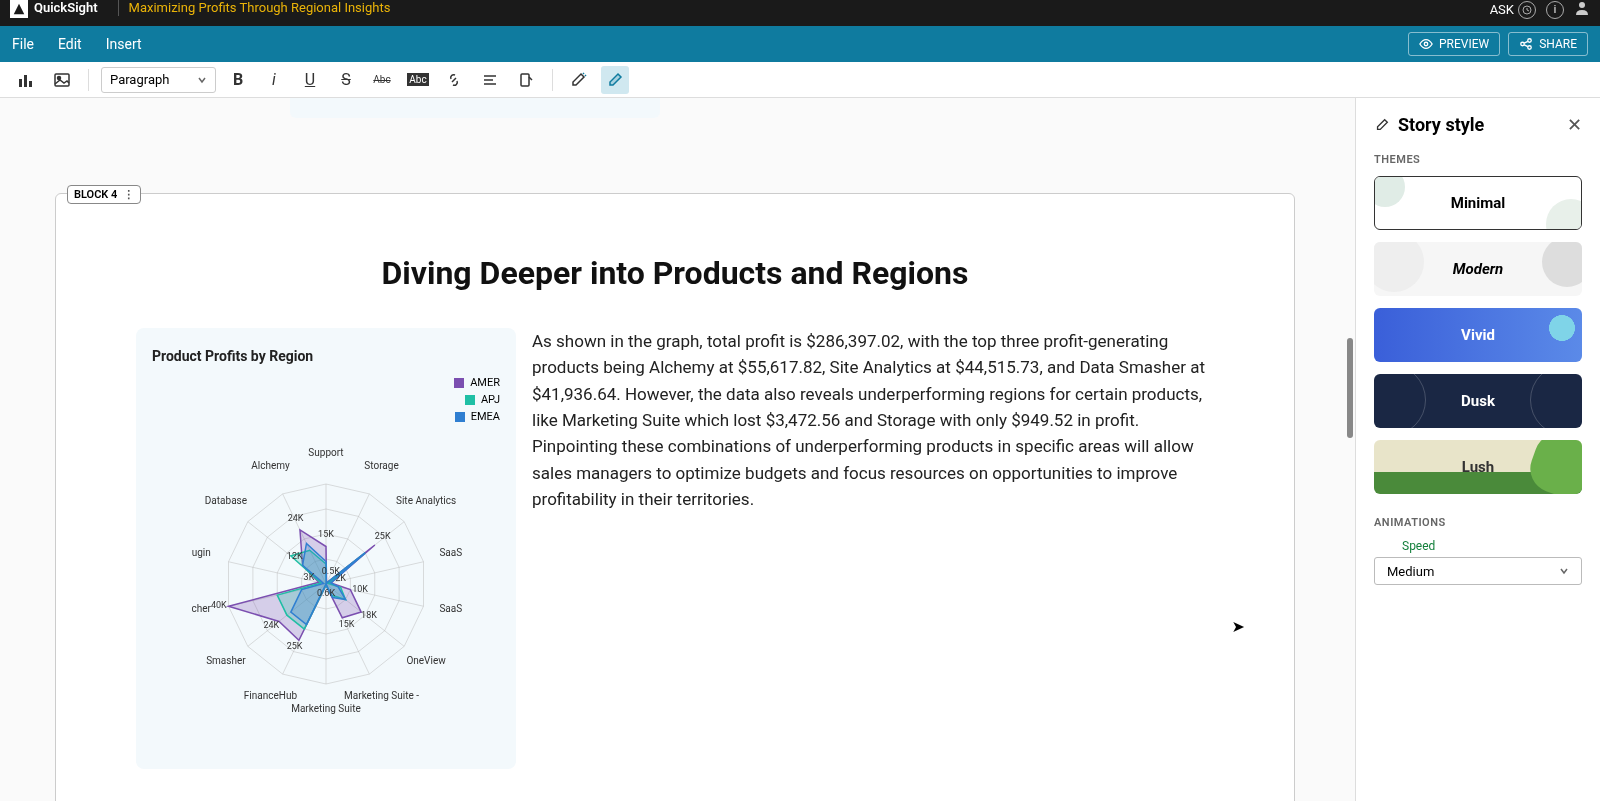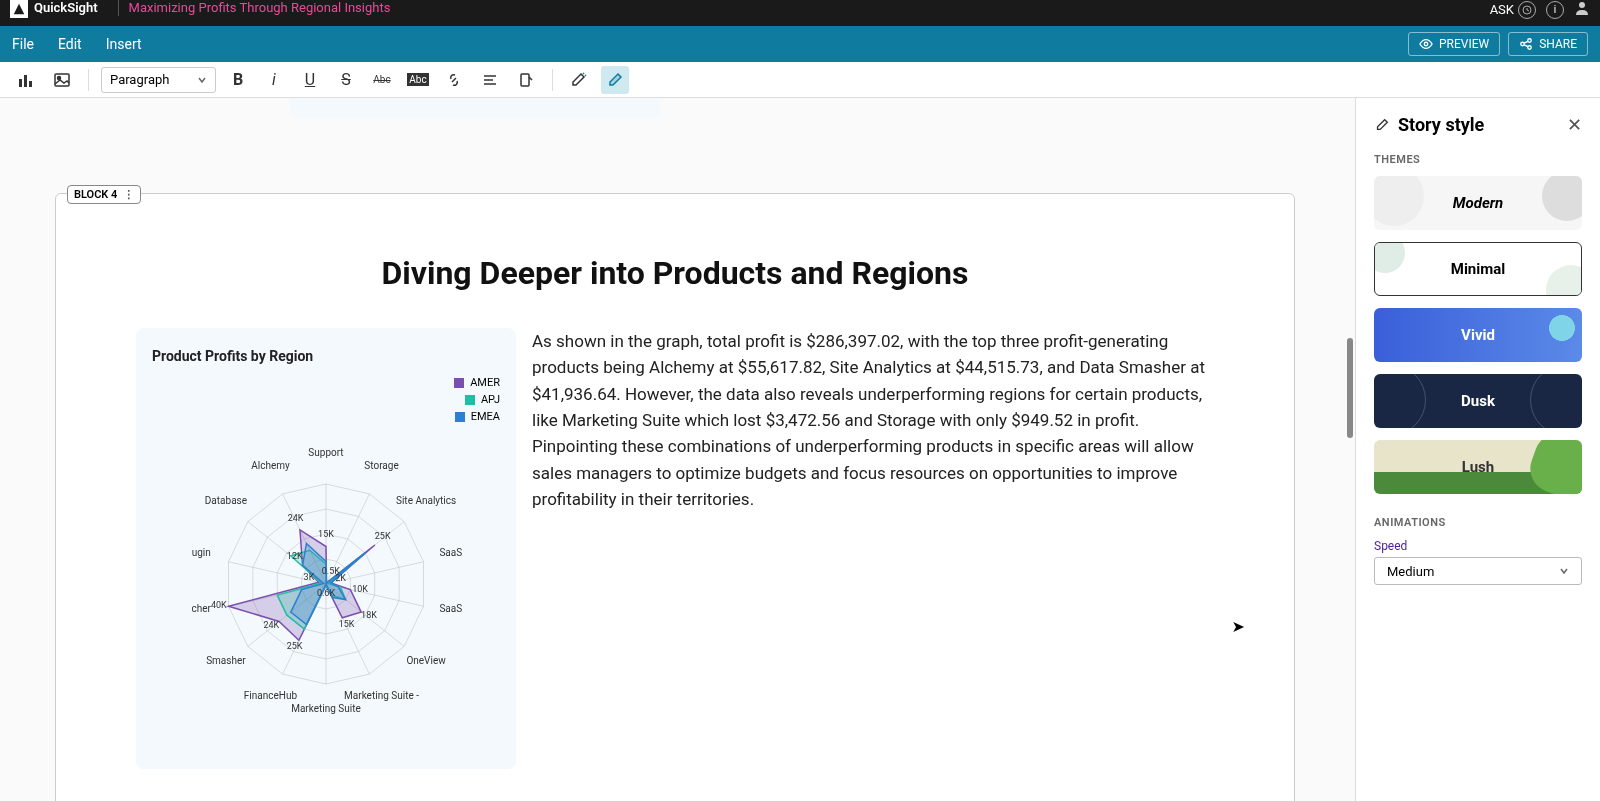--- a/index.html
+++ b/index.html
@@ -4,21 +4,21 @@
 <style>
 * { margin:0; padding:0; box-sizing:border-box; font-family:-apple-system,BlinkMacSystemFont,"Segoe UI",Roboto,sans-serif; }
 body { background:#fff; width:1600px; height:801px; overflow:hidden; }
 
 
 .top-header { background:#1a1a1a; height:26px; display:flex; align-items:flex-start; padding:0 10px; color:#fff; font-size:13px; }
 .logo-box { width:18px; height:18px; background:#fff; margin-right:6px; display:flex; align-items:center; justify-content:center; }
 .logo-box svg { width:14px; height:14px; }
 .brand { font-weight:600; margin-right:10px; }
 .divider-v { width:1px; height:16px; background:#555; margin:0 10px; }
-.doc-title { color:#ec4899; }
+.doc-title { color:#eab308; }
 .top-spacer { flex:1; }
 .top-actions { display:flex; align-items:center; gap:10px; }
 .ask-btn { display:flex; align-items:center; gap:4px; cursor:pointer; }
 .icon-circle { width:18px; height:18px; border:1px solid #aaa; border-radius:50%; display:flex; align-items:center; justify-content:center; font-size:10px; }
 
 
 .menu-bar { background:#0f7b9f; height:36px; display:flex; align-items:center; padding:0 12px; color:#fff; font-size:14px; }
 .menu-item { margin-right:24px; cursor:pointer; }
 .menu-spacer { flex:1; }
 .menu-btn { border:1px solid rgba(255,255,255,0.5); border-radius:3px; padding:4px 10px; display:flex; align-items:center; gap:6px; cursor:pointer; font-size:12px; margin-left:8px; }
@@ -76,21 +76,21 @@
 .theme-dusk::before { left:-20px; top:-10px; }
 .theme-dusk::after { right:-20px; top:-10px; }
 .theme-lush { background:linear-gradient(180deg,#e8e4c9 60%,#4a8a3a 60%); color:#333; }
 .theme-lush::after { content:""; position:absolute; right:-10px; top:-5px; width:60px; height:60px; background:#6ab04a; border-radius:40% 0 40% 40%; transform:rotate(20deg); }
 .theme-label { position:relative; z-index:2; }
 .radios { display:flex; flex-direction:column; gap:8px; font-size:13px; margin-bottom:16px; }
 .radio { display:flex; align-items:center; gap:8px; cursor:pointer; }
 .radio-circle { width:14px; height:14px; border:2px solid #555; border-radius:50%; display:flex; align-items:center; justify-content:center; }
 .radio.selected .radio-circle { border-color:#0f7b9f; }
 .radio.selected .radio-circle::after { content:""; width:7px; height:7px; background:#0f7b9f; border-radius:50%; }
-.speed-label { font-size:12px; color:#4c1d95; margin-bottom:4px; }
+.speed-label { font-size:12px; color:#15803d; margin-bottom:4px;margin-left:28px; }
 .speed-select { border:1px solid #bbb; border-radius:3px; height:28px; width:100%; padding:0 12px; font-size:13px; display:flex; align-items:center; justify-content:space-between; cursor:pointer; }
 
 
 .radar-svg { width:100%; height:100%; }
 .radar-label { font-size:10px; fill:#333; }
 .radar-val { font-size:9px; fill:#333; }
 .cursor-arrow { position:absolute; bottom:165px; right:110px; font-size:16px; pointer-events:none; }
 </style>
 </head>
 <body>
@@ -310,25 +310,25 @@
       <div class="panel-title">
         <svg width="16" height="16" viewBox="0 0 18 18" fill="none" stroke="#333" stroke-width="1.5">
             <path d="M4 14 L4 11 L12 3 L15 6 L7 14 Z"></path>
           </svg>
         <span>Story style</span>
       </div>
       <span class="panel-close">✕</span>
     </div>
     <div class="section-label">THEMES</div>
     <div class="themes">
+      <div class="theme-card theme-minimal">
+          <span class="theme-label">Minimal</span>
+        </div>
       <div class="theme-card theme-modern">
           <span class="theme-label">Modern</span>
-        </div>
-      <div class="theme-card theme-minimal">
-          <span class="theme-label">Minimal</span>
         </div>
       <div class="theme-card theme-vivid">
           <span class="theme-label">Vivid</span>
         </div>
       <div class="theme-card theme-dusk">
           <span class="theme-label">Dusk</span>
         </div>
       <div class="theme-card theme-lush">
           <span class="theme-label">Lush</span>
         </div>

